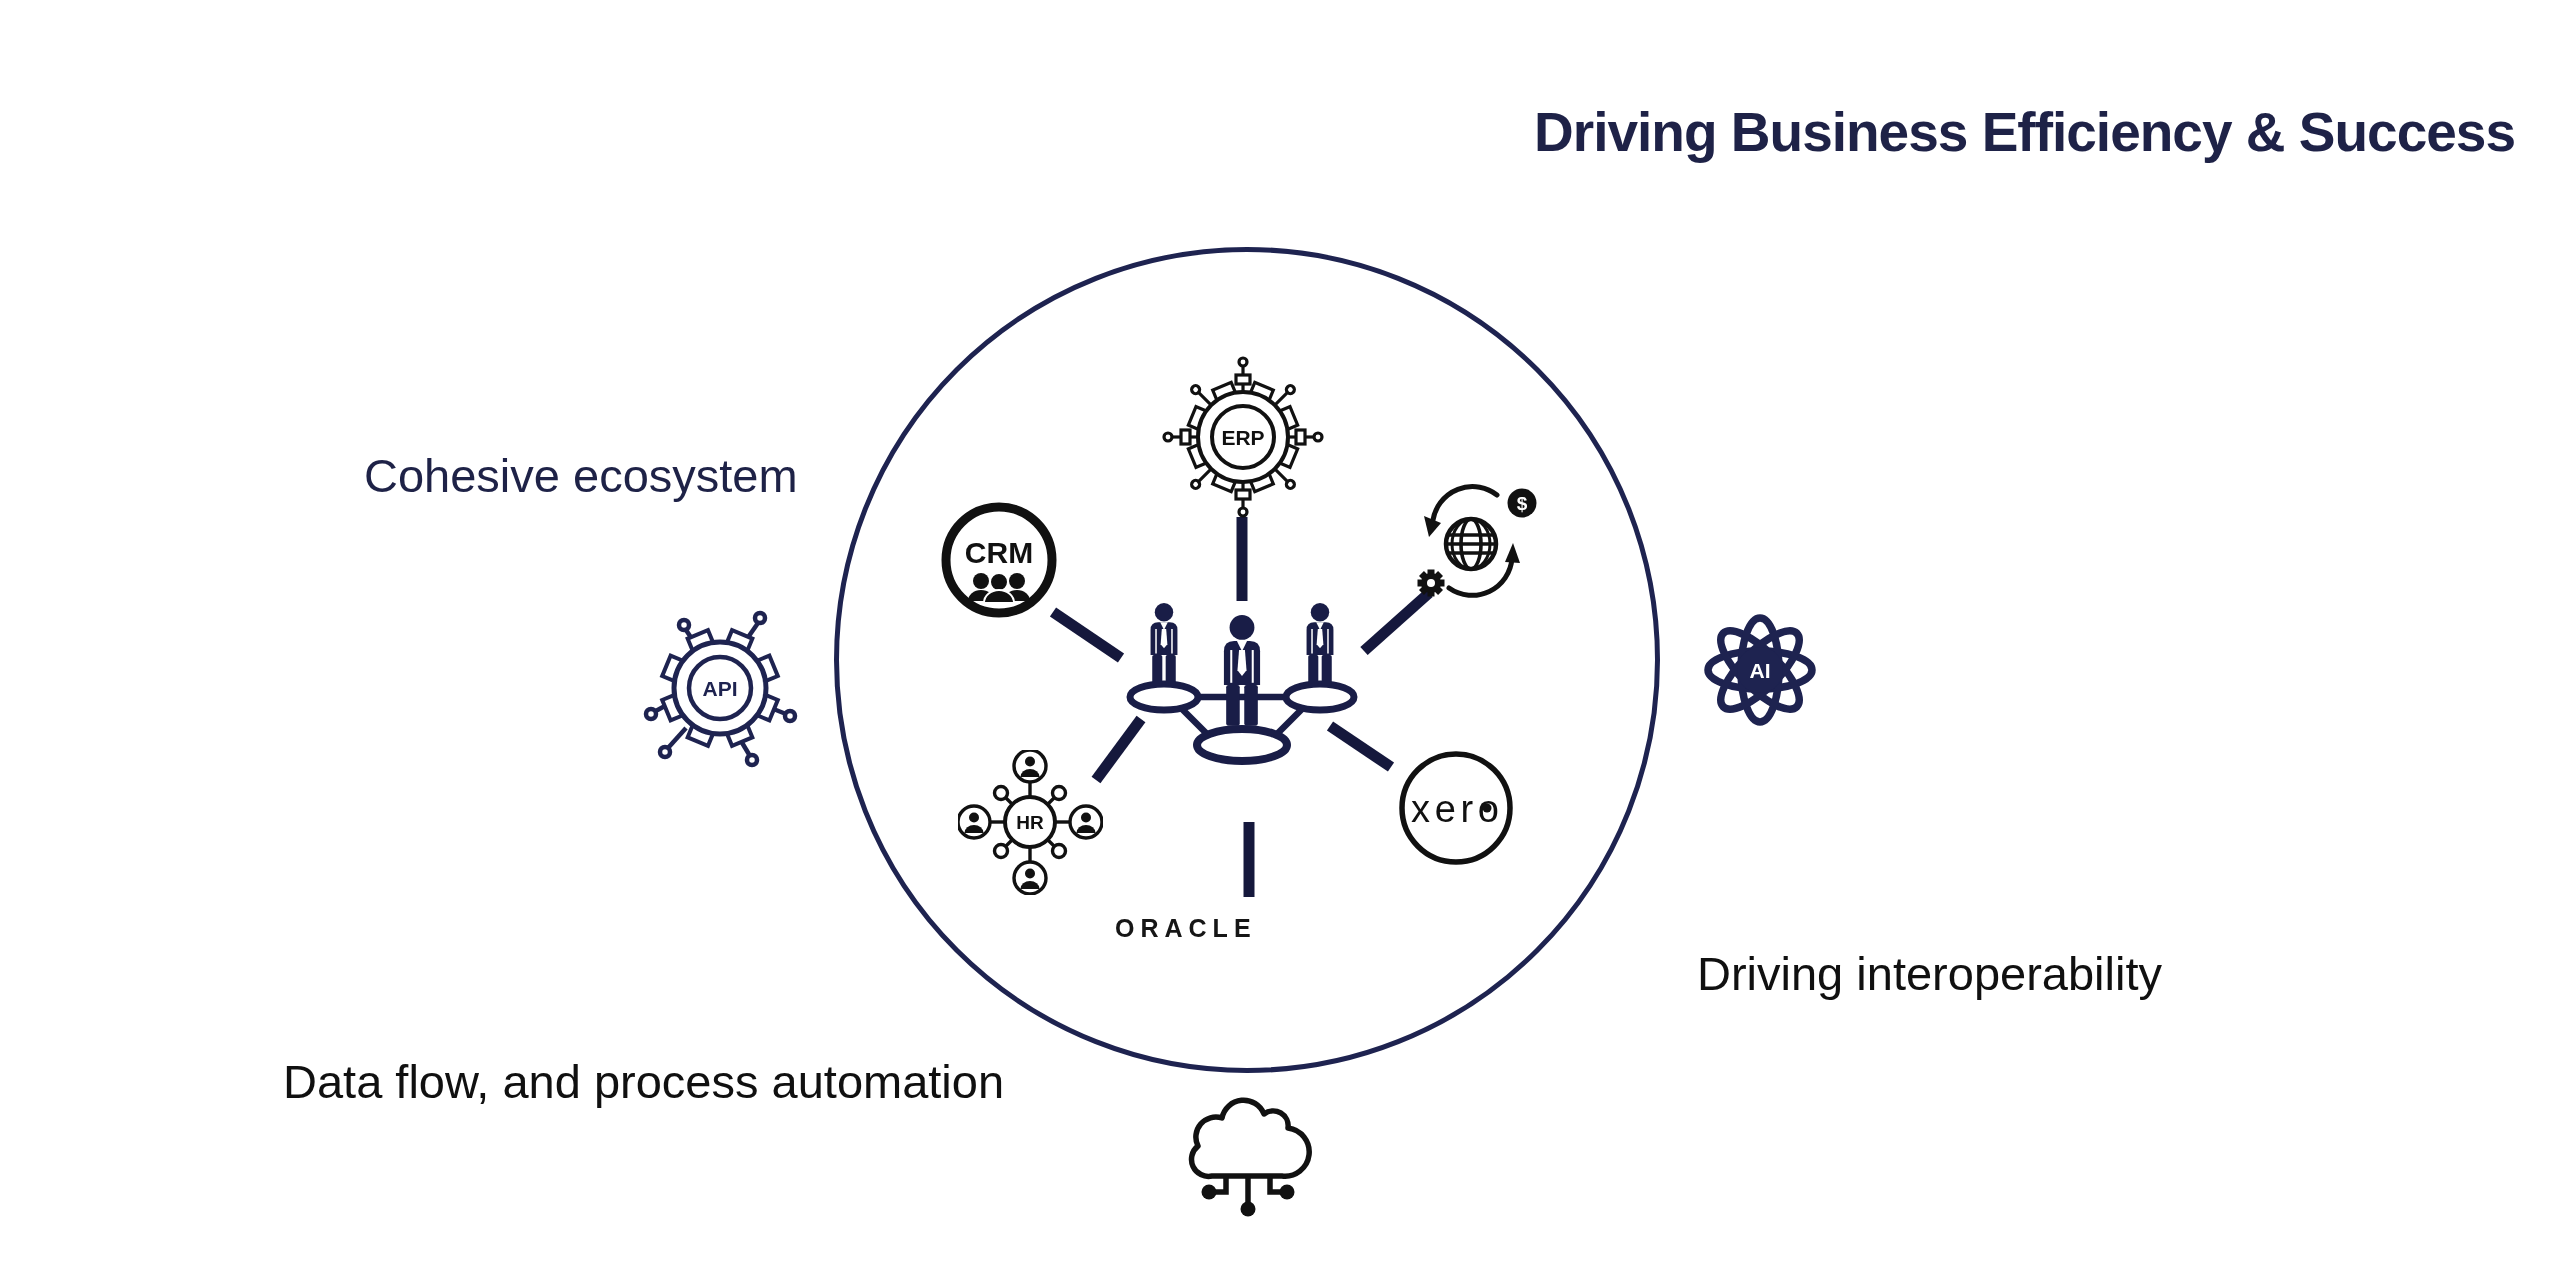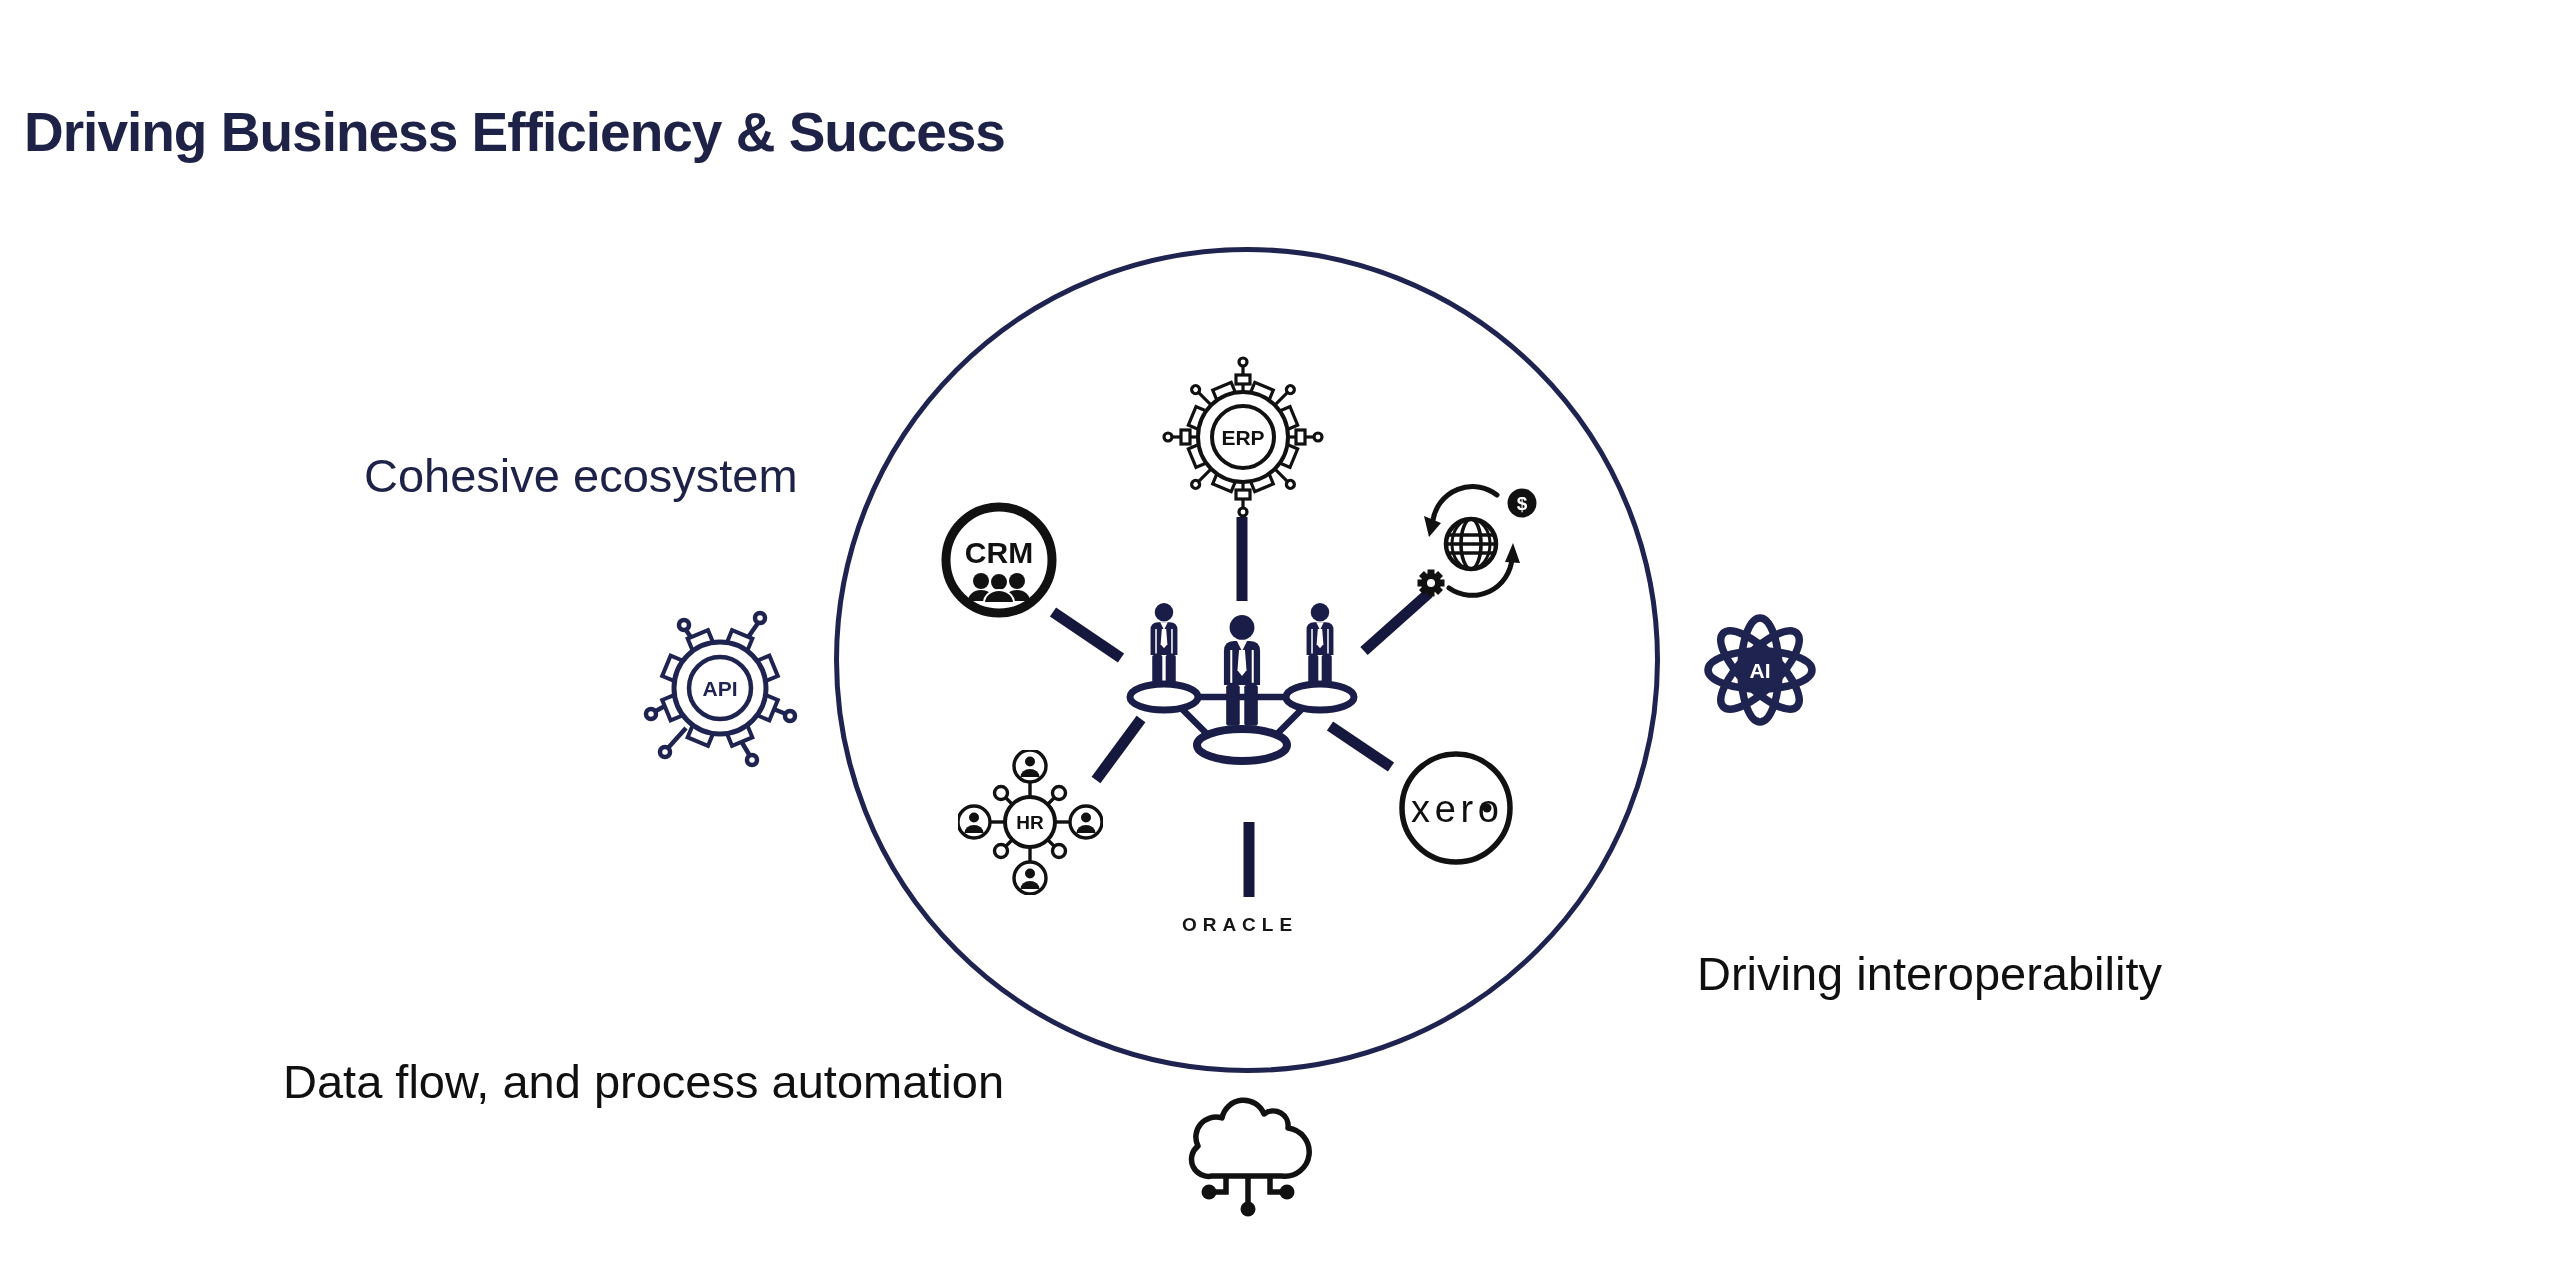--- a/index.html
+++ b/index.html
@@ -1,26 +1,26 @@
 <!DOCTYPE html>
 <html><head>
 <meta charset="utf-8">
 <style>
   html,body{margin:0;padding:0;background:#ffffff;}
   #canvas{position:relative;width:2560px;height:1280px;background:#ffffff;overflow:hidden;
           font-family:"Liberation Sans",sans-serif;}
   .abs{position:absolute;}
-  .title{left:0;top:100px;width:2515px;text-align:left;font-size:55px;font-weight:bold;
-         color:#1e2247;letter-spacing:-1px;margin-left:24px;}
+  .title{left:0;top:100px;width:2515px;text-align:right;font-size:55px;font-weight:bold;
+         color:#1e2247;letter-spacing:-1px;}
   .annotation{font-size:47px;white-space:nowrap;}
   .annotation.navy{color:#1e2247;margin-left:27px;}
   .annotation.ink{color:#101010;}
   .big-circle{left:834px;top:247px;width:826px;height:826px;border:5px solid #1e2350;
               border-radius:50%;box-sizing:border-box;background:transparent;}
-  .oracle{left:1115px;top:914px;width:250px;text-align:center;font-size:19px;
+  .oracle{left:1115px;top:914px;width:250px;font-size:25px;
           font-weight:600;letter-spacing:6px;color:#161616;}
   svg text{font-family:"Liberation Sans",sans-serif;}
 </style>
 </head>
 <body>
 
 <div id="canvas">
 
   <div class="abs title">Driving Business Efficiency &amp; Success</div>
 

